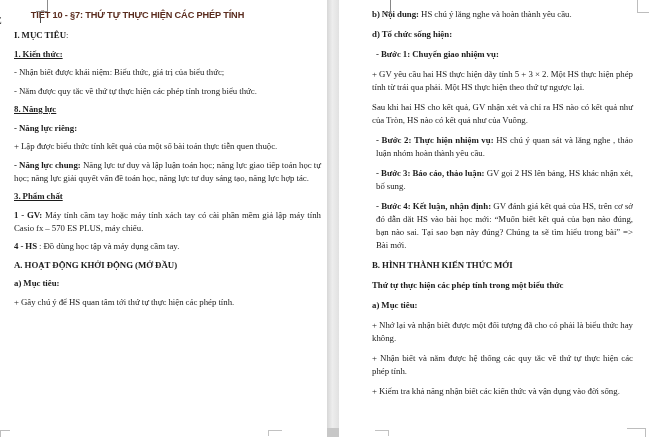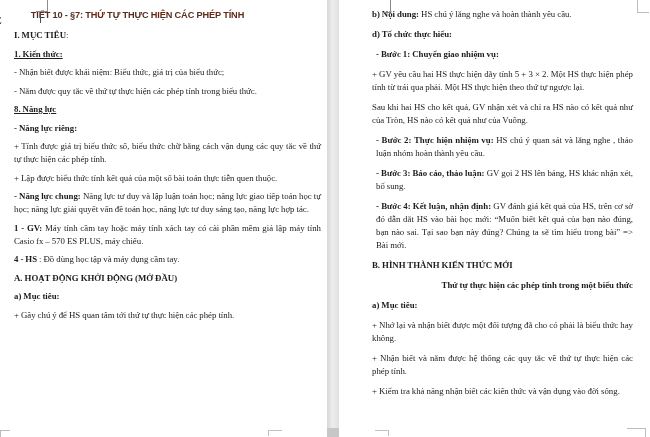--- a/index.html
+++ b/index.html
@@ -16,21 +16,21 @@
     background:linear-gradient(to right,#d7d7d7,#ededed 45%,#e1e1e1);
   }
   .page-gap .gap-foot{position:absolute;left:0;bottom:0;width:100%;height:9px;background:#c7c7c7;}
   p{margin:0 0 5.5px 0;font-size:8.8px;line-height:13px;text-align:justify;word-spacing:-0.2px;}
   #page-right p{margin-bottom:7px;}
   .doc-title{
     font-family:"Liberation Sans","DejaVu Sans",sans-serif;
     font-size:9.2px;line-height:12px;font-weight:bold;letter-spacing:-0.1px;
     text-align:center;white-space:nowrap;padding-right:60px;margin-bottom:8px;
   }
-  .center{text-align:right;}
+  .center{text-align:left;}
   .indent{padding-left:4px;}
   .b{font-weight:bold;}
   .u{text-decoration:underline;}
   
   .cursor-artifact{position:absolute;left:40px;top:13px;width:1px;height:10px;background:#4a4a4a;}
   .edge-fragment{position:absolute;left:-5px;top:15px;font-size:10px;font-weight:bold;color:#333;}
   .crop-mark{position:absolute;}
   .m-tl-left {left:36px;top:0;width:11px;height:11px;border-right:1px solid #8c8c8c;border-bottom:1px solid #8c8c8c;}
   .m-bl-left {left:0;top:430px;width:9px;height:6px;border-top:1px solid #bdbdbd;border-left:1px solid #bdbdbd;}
   .m-bc-left {left:268px;top:430px;width:13px;height:5px;border-top:1px solid #c2c2c2;border-left:1px solid #c2c2c2;}
@@ -43,37 +43,37 @@
 <body>
 
 <div class="page" id="page-left">
     <p class="doc-title"><span class="b" style="color: rgb(90, 44, 30);">TIẾT 10 - §7: THỨ TỰ THỰC HIỆN CÁC PHÉP TÍNH</span></p>
     <p><span class="b">I. MỤC TIÊU</span><span>:</span></p>
     <p><span class="b u">1. Kiến thức:</span></p>
     <p><span>- Nhận biết được khái niệm: Biểu thức, giá trị của biểu thức;</span></p>
     <p><span>- Nắm được quy tắc về thứ tự thực hiện các phép tính trong biểu thức.</span></p>
     <p><span class="b u">8. Năng lực</span></p>
     <p><span class="b">- Năng lực riêng:</span></p>
-    <p><span>+ Tính được giá trị biểu thức số, biểu thức chữ bằng cách vận dụng các quy tắc về thứ tự thực hiện các phép tính.</span></p>
     <p><span>+ Lập được biểu thức tính kết quả của một số bài toán thực tiễn quen thuộc.</span></p>
     <p><span class="b">- Năng lực chung: </span><span>Năng lực tư duy và lập luận toán học; năng lực giao tiếp toán học tự học; năng lực giải quyết vấn đề toán học, năng lực tư duy sáng tạo, năng lực hợp tác.</span></p>
+    <p><span class="b u">3. Phẩm chất</span></p>
     <p><span class="b">1 - GV: </span><span>Máy tính cầm tay hoặc máy tính xách tay có cài phần mềm giả lập máy tính Casio fx – 570 ES PLUS, máy chiếu.</span></p>
     <p><span class="b">4 - HS </span><span>: Đồ dùng học tập và máy dụng cầm tay.</span></p>
     <p><span class="b">A. HOẠT ĐỘNG KHỞI ĐỘNG (MỞ ĐẦU)</span></p>
     <p><span class="b">a) Mục tiêu:</span></p>
     <p><span>+ Gây chú ý để HS quan tâm tới thứ tự thực hiện các phép tính.</span></p>
   </div>
 
 <div class="page-gap">
     <div class="gap-foot"></div>
   </div>
 
 <div class="page" id="page-right">
     <p><span class="b">b) Nội dung: </span><span>HS chú ý lắng nghe và hoàn thành yêu cầu.</span></p>
-    <p><span class="b">d) Tổ chức thực hiểu:</span></p>
+    <p><span class="b">d) Tổ chức sống hiện:</span></p>
     <p class="indent"><span class="b">- Bước 1: Chuyển giao nhiệm vụ:</span></p>
     <p><span>+ GV yêu cầu hai HS thực hiện dãy tính 5 + 3 × 2. Một HS thực hiện phép tính từ trái qua phải. Một HS thực hiện theo thứ tự ngược lại.</span></p>
     <p><span>Sau khi hai HS cho kết quả, GV nhận xét và chỉ ra HS nào có kết quả như của Tròn, HS nào có kết quả như của Vuông.</span></p>
     <p class="indent"><span class="b">- Bước 2: Thực hiện nhiệm vụ: </span><span>HS chú ý quan sát và lắng nghe , thảo luận nhóm hoàn thành yêu cầu.</span></p>
     <p class="indent"><span class="b">- Bước 3: Báo cáo, thảo luận: </span><span>GV gọi 2 HS lên bảng, HS khác nhận xét, bổ sung.</span></p>
     <p class="indent"><span class="b">- Bước 4: Kết luận, nhận định: </span><span>GV đánh giá kết quả của HS, trên cơ sở đó dẫn dắt HS vào bài học mới: “Muốn biết kết quả của bạn nào đúng, bạn nào sai. Tại sao bạn này đúng? Chúng ta sẽ tìm hiểu trong bài” =&gt; Bài mới.</span></p>
     <p><span class="b">B. HÌNH THÀNH KIẾN THỨC MỚI</span></p>
     <p class="center"><span class="b">Thứ tự thực hiện các phép tính trong một biểu thức</span></p>
     <p><span class="b">a) Mục tiêu:</span></p>
     <p><span>+ Nhớ lại và nhận biết được một đối tượng đã cho có phải là biểu thức hay không.</span></p>

